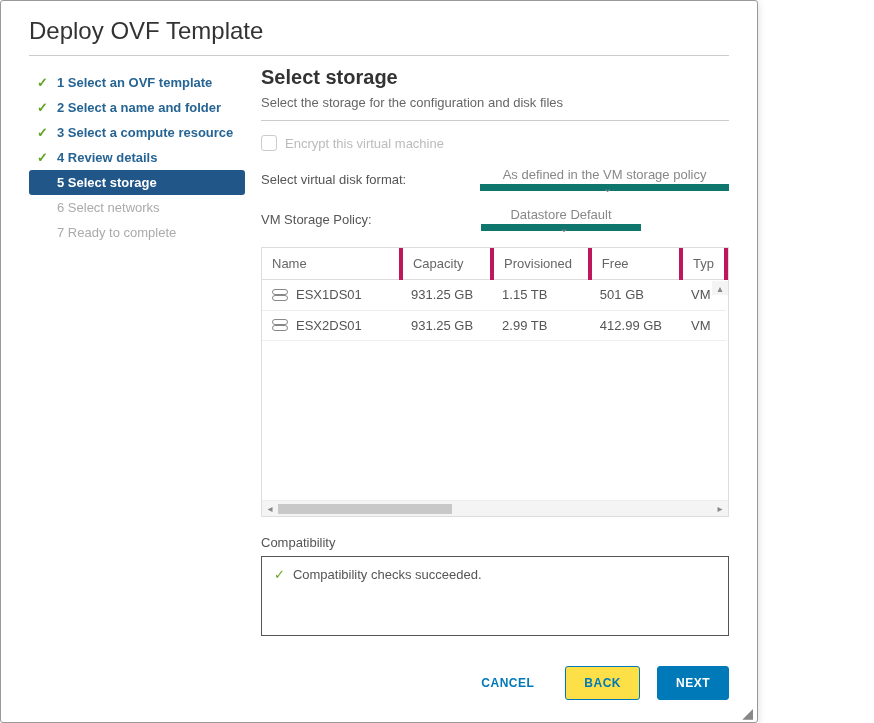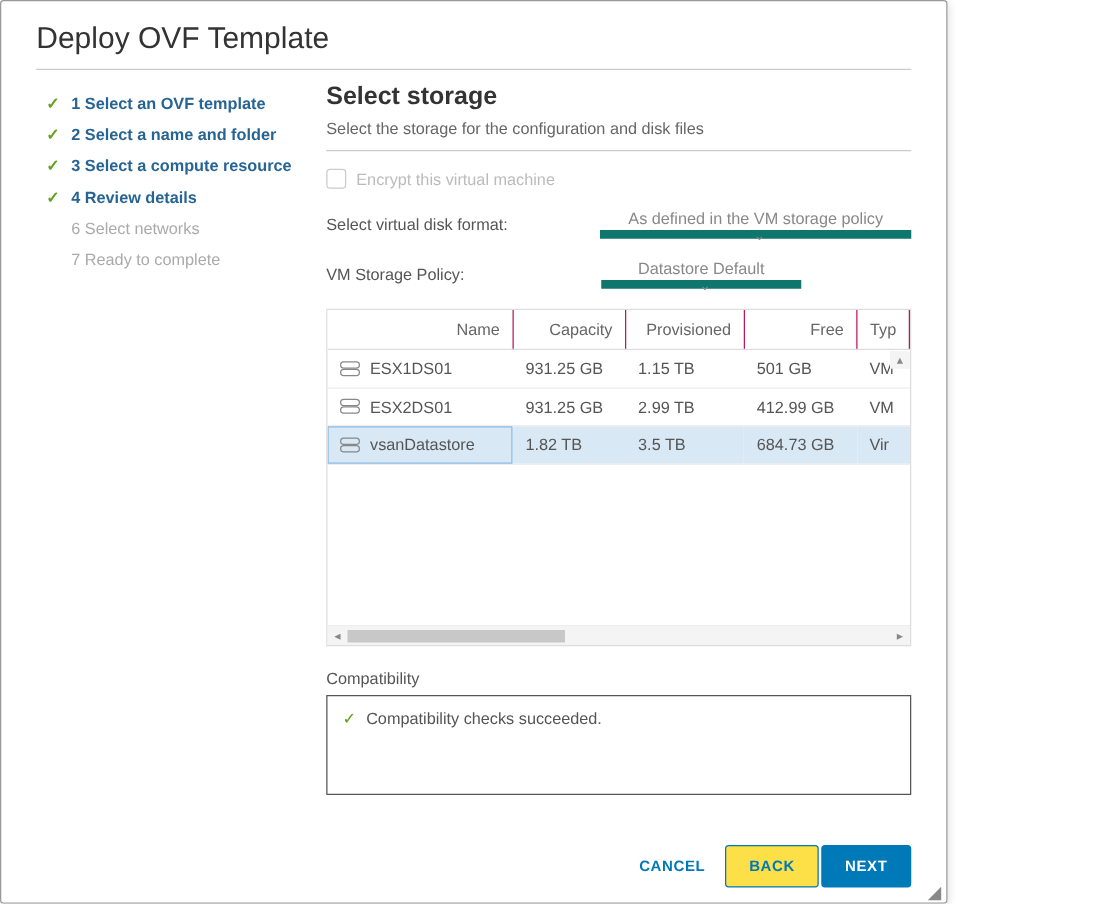--- a/index.html
+++ b/index.html
@@ -129,26 +129,26 @@
     height: 270px;
     overflow: hidden;
     position: relative;
   }
   table.ds {
     width: 100%;
     border-collapse: collapse;
     font-size: 13px;
   }
   .ds th {
-    text-align: right;
+    text-align: left;
     font-weight: 400;
     color: #666;
     padding: 8px 10px;
     border-bottom: 1px solid #ddd;
-    border-right: 1px solid #be185d;
+    border-right: 4px solid #be185d;
     background: #fff;
   }
   .ds td {
     padding: 7px 10px;
     border-bottom: 1px solid #eee;
     color: #555;
     white-space: nowrap;
   }
   tr.sel-row {
     background: #d9e8f5;
@@ -211,22 +211,22 @@
     color: #555;
     display:flex; align-items:flex-start;
   }
   .compat-box .ok {
     color:#62a420; margin-right:8px;
   }
   .footer {
     display: flex;
     justify-content: flex-end;
     align-items: center;
-    gap: 2px;
-    padding: 20px 28px 12px;
+    gap: 17px;
+    padding: 20px 28px 22px;
   }
   .footer .cancel {
     background:none; border:none;
     color:#0079b8; font-weight:600;
     font-size:12px; letter-spacing: 0.5px;
     padding: 8px 14px;
     cursor:pointer;
   }
   .footer .btn {
     font-size:12px; font-weight:600; letter-spacing: 0.5px;
@@ -262,20 +262,23 @@
           <span class="check">✓</span>
           <span>2 Select a name and folder</span>
         </div>
         <div class="step done">
           <span class="check">✓</span>
           <span>3 Select a compute resource</span>
         </div>
         <div class="step done">
           <span class="check">✓</span>
           <span>4 Review details</span>
+        </div>
+        <div class="step active">
+          <span>5 Select storage</span>
         </div>
         <div class="step future">
           <span>6 Select networks</span>
         </div>
         <div class="step future">
           <span>7 Ready to complete</span>
         </div>
       </div>
 
     <div class="content">
@@ -323,27 +326,20 @@
                 <td>501 GB</td>
                 <td>VM</td>
               </tr>
               <tr>
                 <td><span class="ds-icon"></span><span>ESX2DS01</span></td>
                 <td>931.25 GB</td>
                 <td>2.99 TB</td>
                 <td>412.99 GB</td>
                 <td>VM</td>
               </tr>
-              <tr class="sel-row">
-                <td><span class="ds-icon"></span><span>vsanDatastore</span></td>
-                <td>1.82 TB</td>
-                <td>3.5 TB</td>
-                <td>684.73 GB</td>
-                <td>Vir</td>
-              </tr>
             </tbody>
         </table>
         <div class="vup">▴</div>
         <div class="hscroll">
           <span class="hs-arrow">◂</span>
           <span class="hs-track">
             <span class="hs-thumb"></span>
           </span>
           <span class="hs-arrow">▸</span>
         </div>

